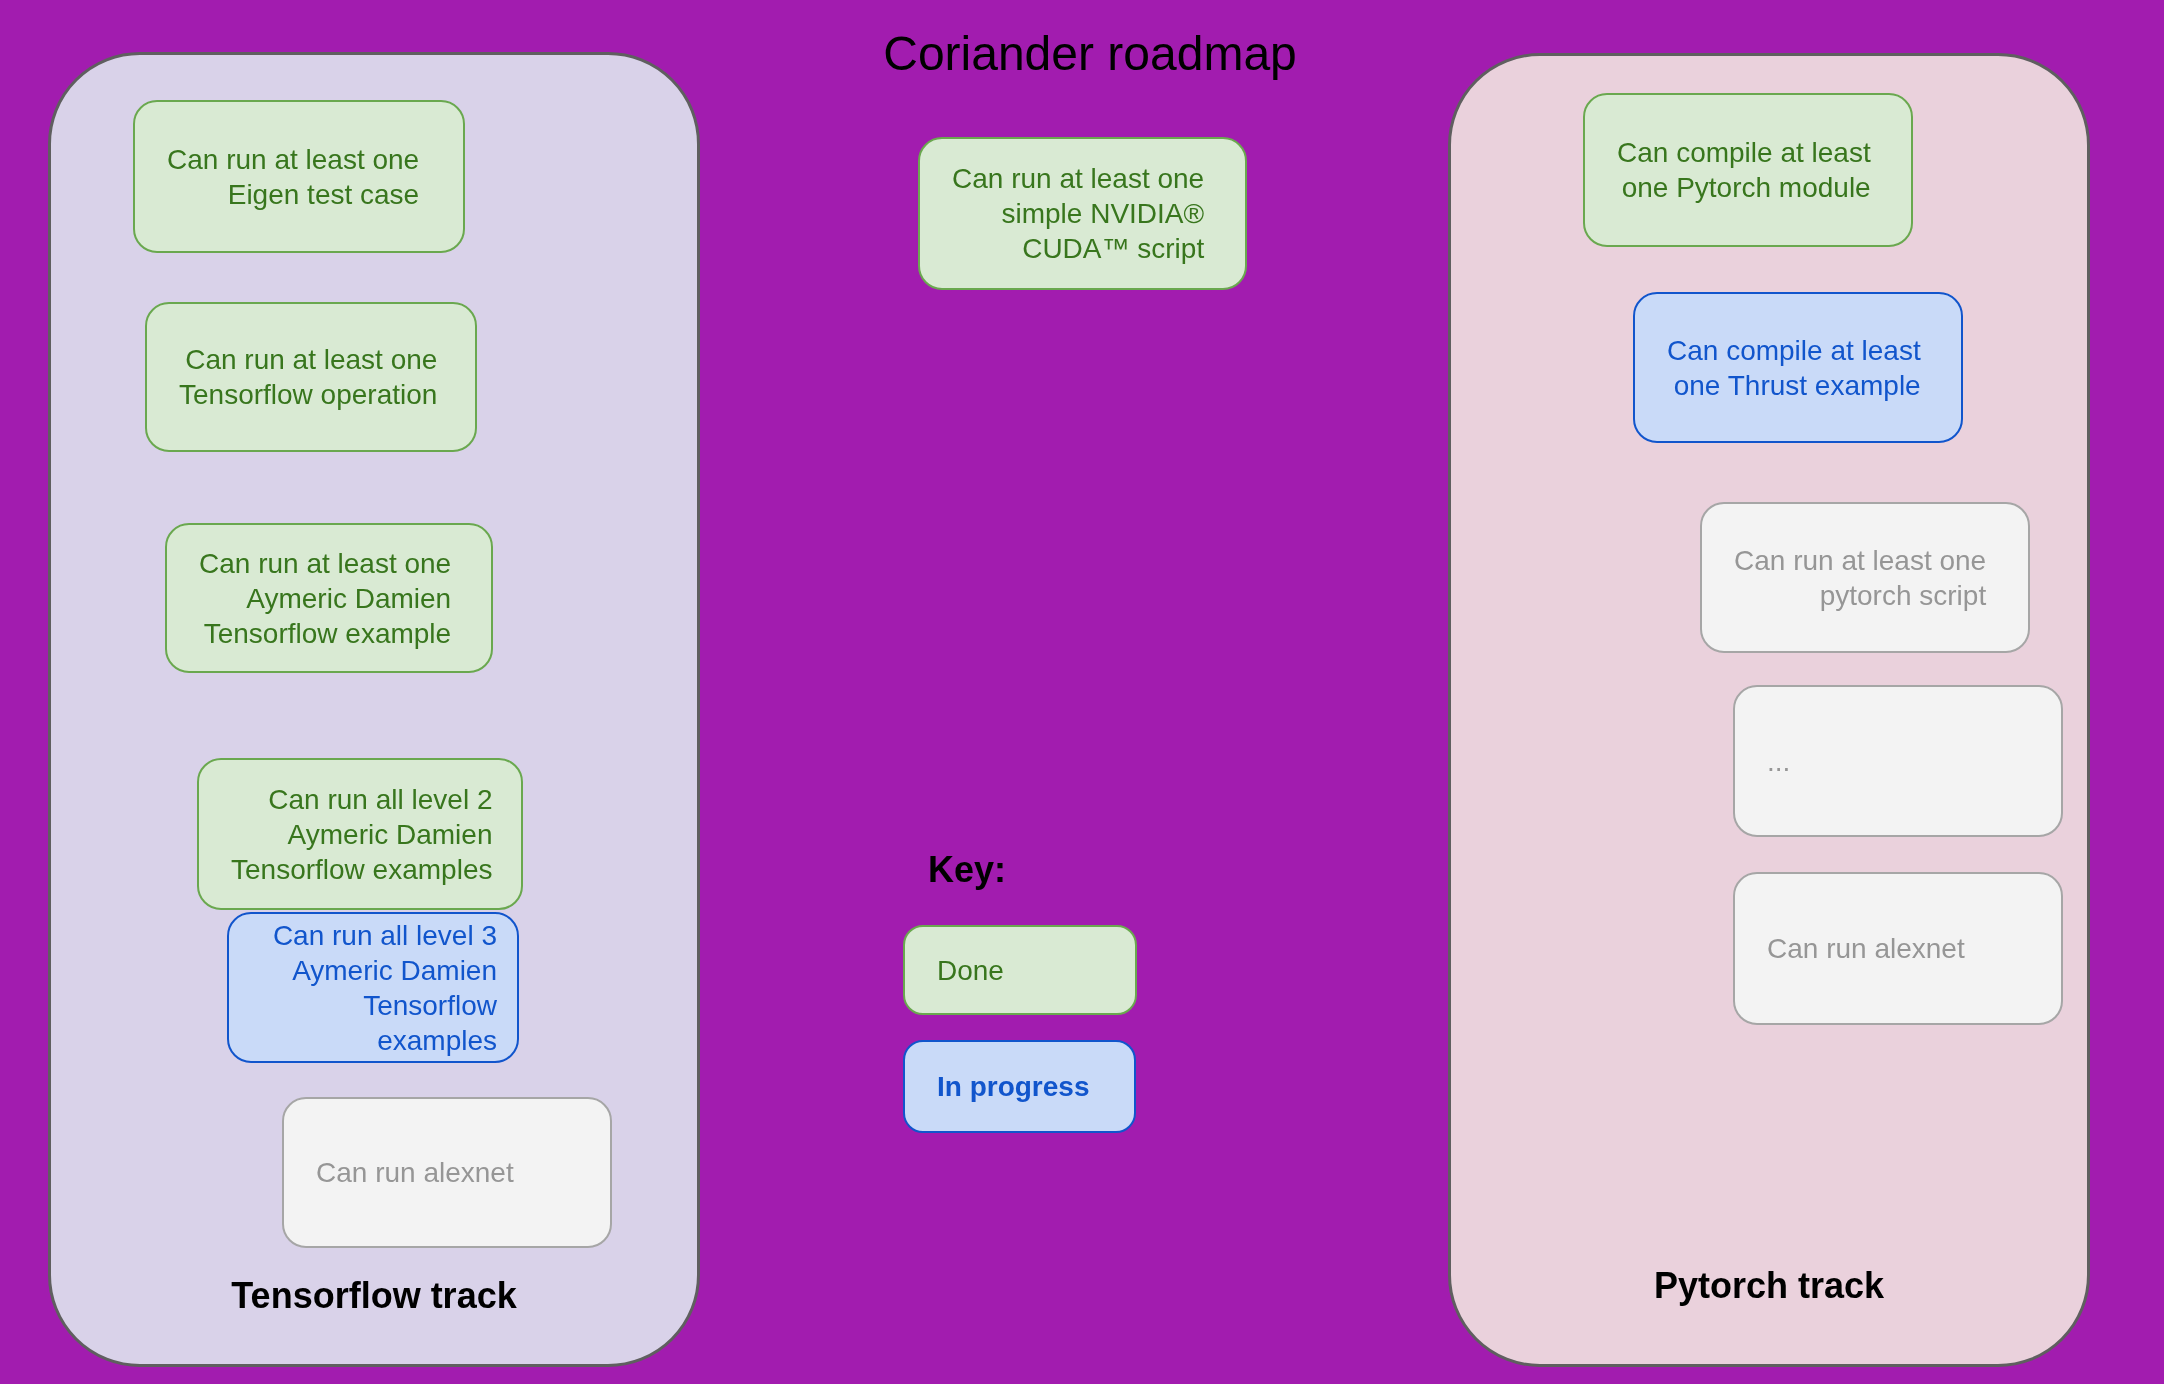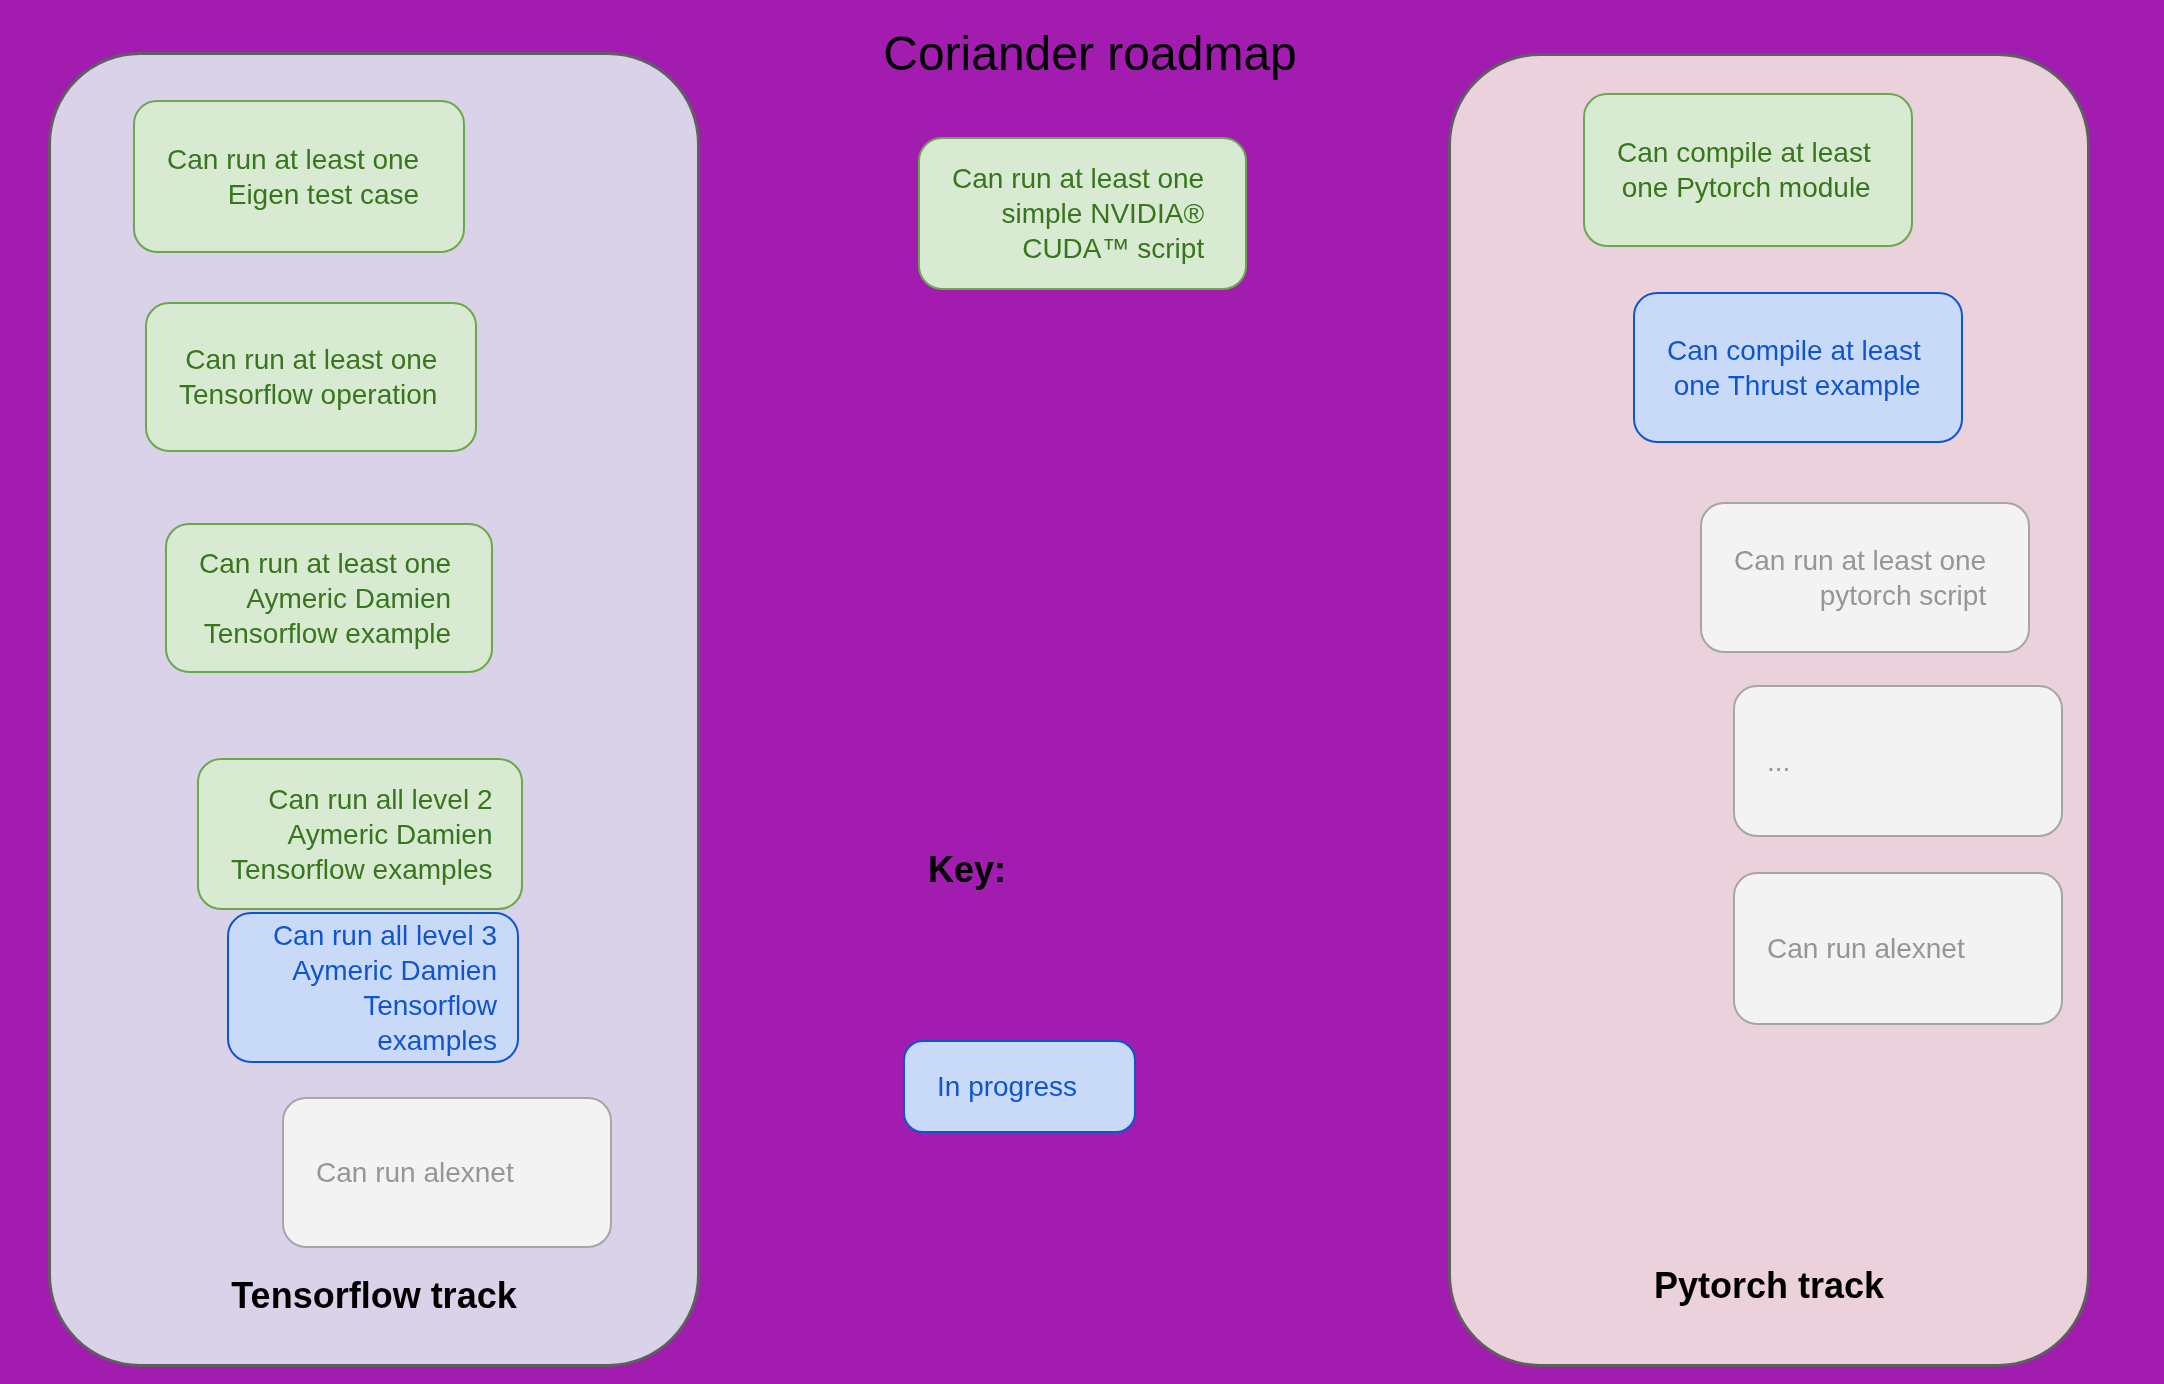--- a/index.html
+++ b/index.html
@@ -123,22 +123,25 @@
   <div class="track-label" style="left:374px; top:1274px;">Tensorflow track</div>
 
   <div class="node done" style="left:918px; top:137px; width:329px; height:153px;">
     <span class="txt">Can run at least one
 simple NVIDIA®
 CUDA™ script</span>
   </div>
 
   <div class="key-label" style="left:928px; top:848px;font-weight:bold;">Key:</div>
 
+  <div class="node done key-node" style="left:903px; top:925px; width:234px; height:90px;">
+    <span class="txt">Done</span>
+  </div>
 
-  <div class="node in-progress key-node" style="left:903px; top:1040px; width:233px; height:93px;">
+  <div class="node in-progress key-node" style="left:903px; top:1040px; width:233px; height:93px;font-weight:bold;">
     <span class="txt">In progress</span>
   </div>
 
 
   <div class="panel pytorch" style="left:1448px; top:53px; width:642px; height:1314px;"></div>
 
   <div class="node done" style="left:1583px; top:93px; width:330px; height:154px;">
     <span class="txt">Can compile at least
 one Pytorch module</span>
   </div>

